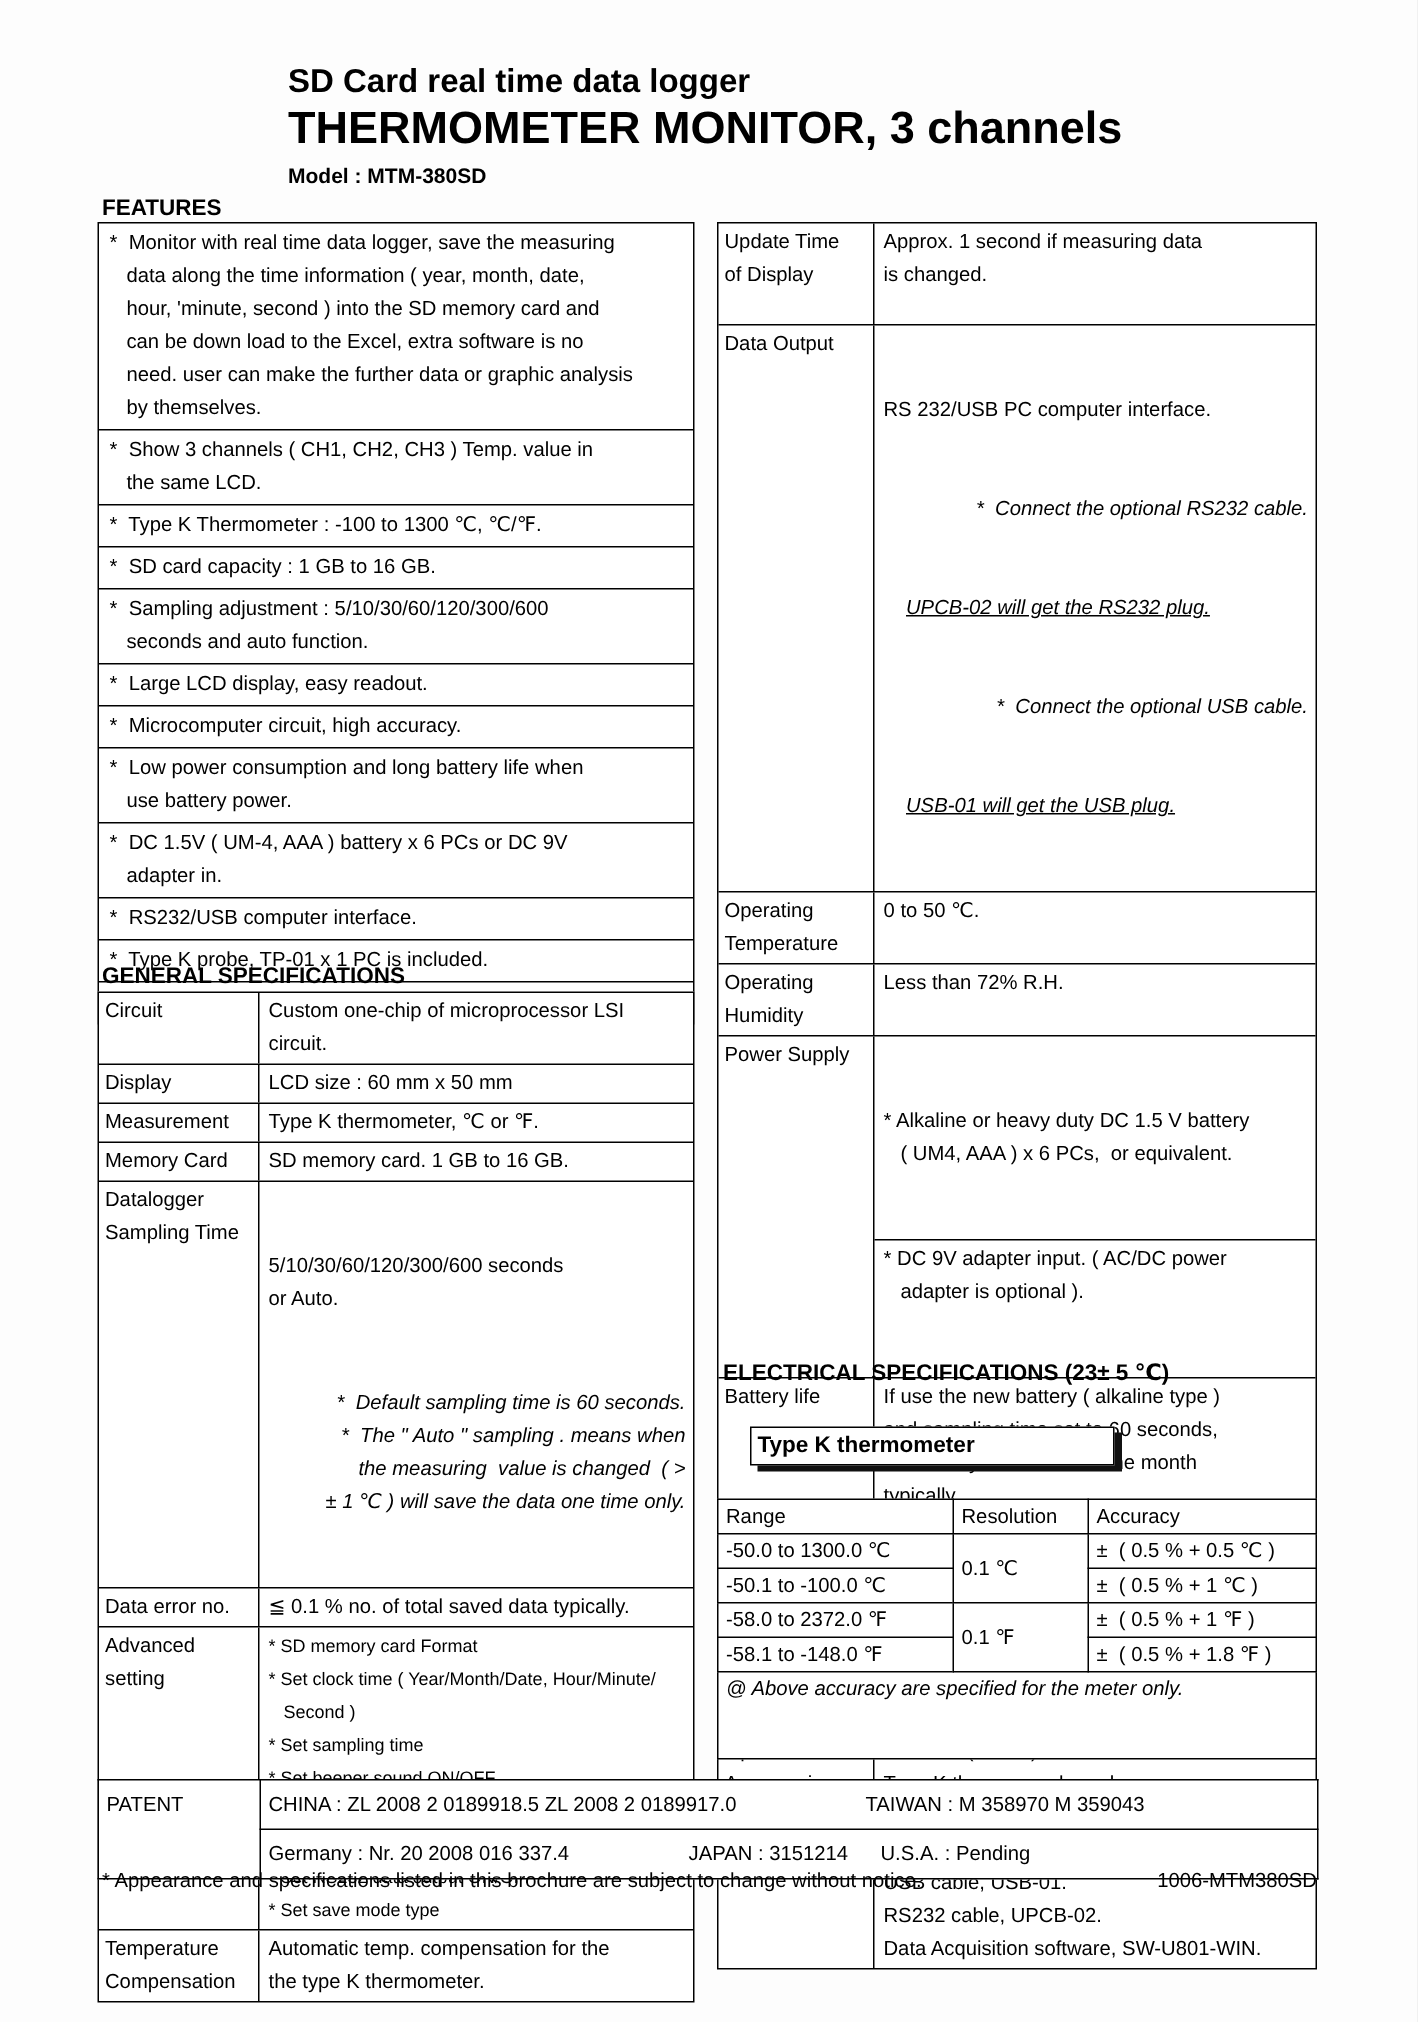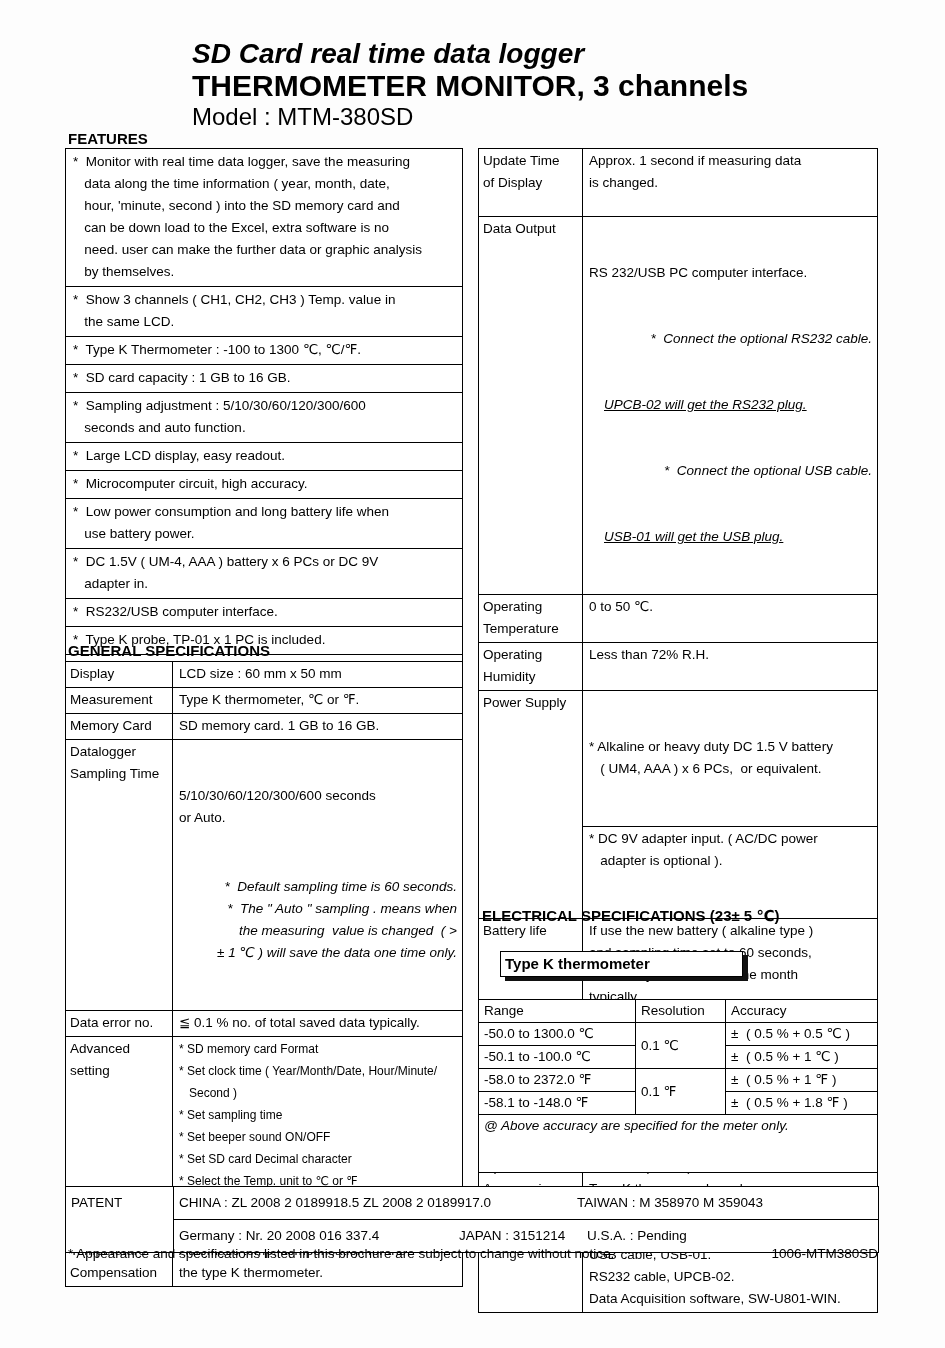--- a/index.html
+++ b/index.html
@@ -5,23 +5,23 @@
   * { margin:0; padding:0; box-sizing:border-box; }
   html,body { background:#e8e8e8; }
   #page {
     position:relative; width:945px; height:1348px; background:#fdfdfd;
     font-family:"Liberation Sans","DejaVu Sans",sans-serif;
     color:#000; font-size:13.5px; line-height:22px;
   }
   .abs { position:absolute; }
   
   #header { left:192px; top:40px; }
-  .sub   { font-style:italic; font-weight:bold; font-size:28px; line-height:28px; }
+  .sub   { font-weight:bold; font-size:22px; line-height:28px; }
   .big   { font-weight:bold; font-size:30px; line-height:36px; }
-  .model { font-weight:normal; font-size:24px; line-height:26px; }
+  .model { font-weight:bold; font-size:14px; line-height:26px; }
   .sect-heading { font-weight:bold; font-size:15px; line-height:16px; }
   
   .spec-table { border:1.5px solid #000; background:#fff; }
   .srow { display:flex; border-bottom:1.5px solid #000; align-items:stretch; }
   .srow:last-child { border-bottom:none; }
   .slabel { border-right:1.5px solid #000; padding:1px 4px 2px 4px; white-space:pre-wrap; flex:0 0 auto; }
   .sval { flex:1 1 auto; padding:1px 5px 2px 6px; white-space:pre-wrap; min-width:0; }
   .gen .slabel { width:107px; }
   .rt  .slabel { width:104px; }
   .fitem { border-bottom:1.5px solid #000; padding:2px 4px 3px 7px; white-space:pre-wrap; }
@@ -89,20 +89,25 @@
     <div class="fitem">*  DC 1.5V ( UM-4, AAA ) battery x 6 PCs or DC 9V
    adapter in.</div>
     <div class="fitem">*  RS232/USB computer interface.</div>
     <div class="fitem">*  Type K probe, TP-01 x 1 PC is included.</div>
     <div class="fitem">*  Patented</div>
   </div>
 
   <div class="abs sect-heading" style="left:68px; top:643px;">GENERAL SPECIFICATIONS</div>
   <div class="abs spec-table gen" style="left:65px; top:661px; width:398px;">
     <div class="srow">
+      <div class="slabel">Circuit</div>
+      <div class="sval">Custom one-chip of microprocessor LSI
+circuit.</div>
+    </div>
+    <div class="srow">
       <div class="slabel">Display</div>
       <div class="sval">LCD size : 60 mm x 50 mm</div>
     </div>
     <div class="srow">
       <div class="slabel">Measurement</div>
       <div class="sval">Type K thermometer, ℃ or ℉.</div>
     </div>
     <div class="srow">
       <div class="slabel">Memory Card</div>
       <div class="sval">SD memory card. 1 GB to 16 GB.</div>

